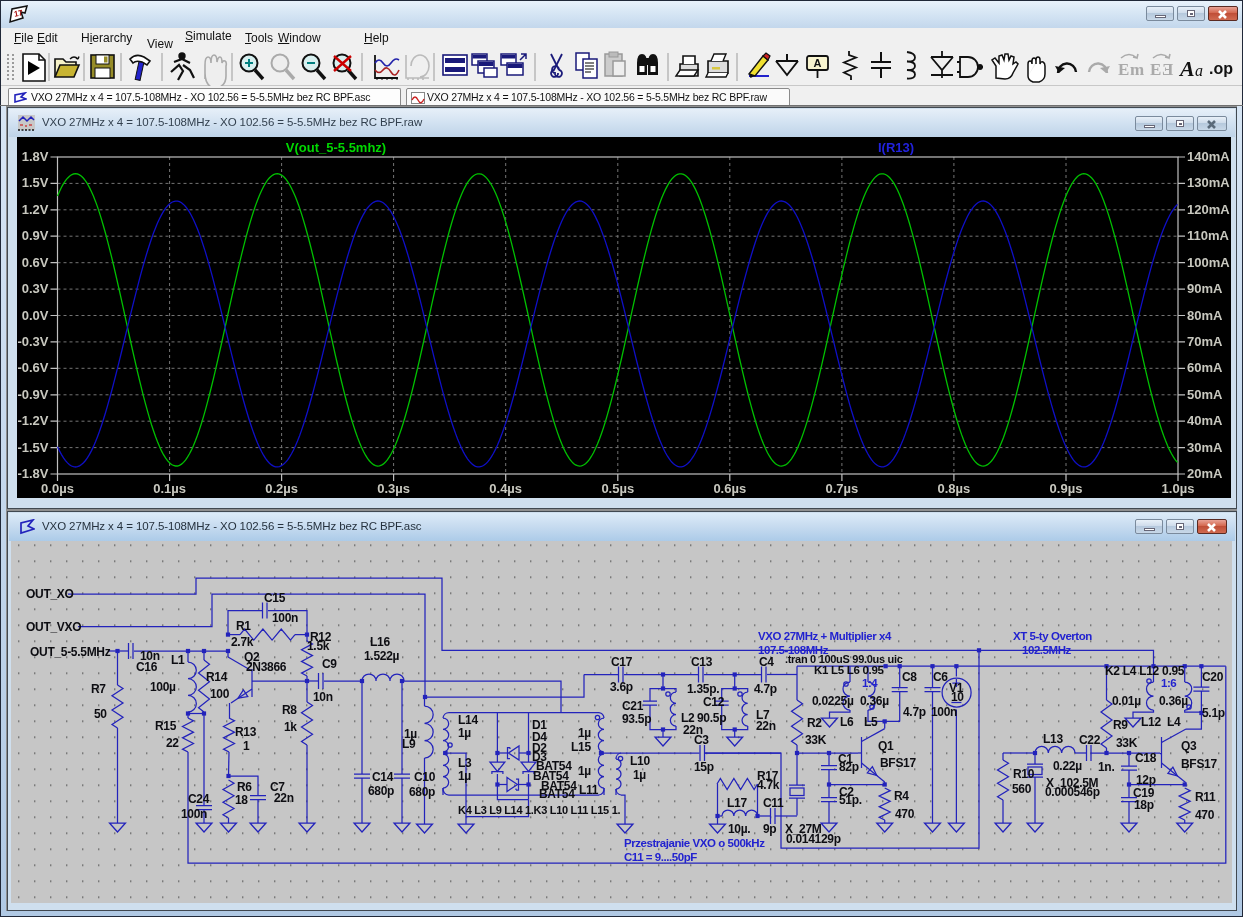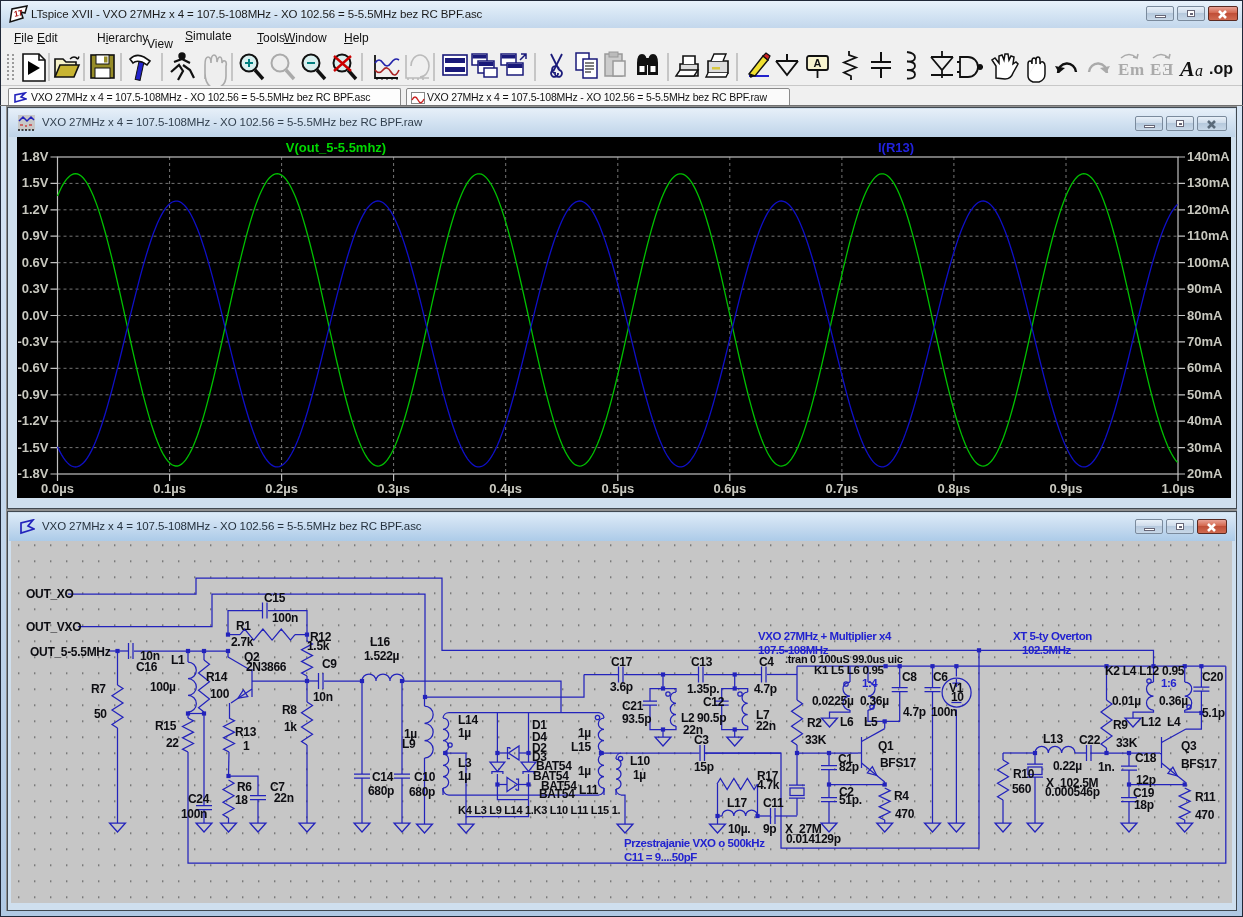--- a/index.html
+++ b/index.html
@@ -1,42 +1,41 @@
 <!DOCTYPE html>
 <html><head><meta charset="utf-8"><style>*{margin:0;padding:0;box-sizing:border-box}body{width:1243px;height:917px;font-family:"Liberation Sans",sans-serif;overflow:hidden;background:#b8cfe8}</style></head><body>
 <div style="position:absolute;left:0;top:0;width:1243px;height:917px;background:linear-gradient(#dce9f6,#b0c9e4);border:1px solid #202838"></div>
 <div style="position:absolute;left:1px;top:1px;width:1241px;height:27px;background:linear-gradient(#e9f2fb 0%,#d8e7f5 40%,#c3d7ec 100%)">
     <svg style="position:absolute;left:8px;top:4px" width="20" height="19" viewBox="0 0 20 19">
       <path d="M1,17 L3,4 L18,1 L16,8 L12,7 L14,13 Z" fill="#fff" stroke="#111" stroke-width="1.5"></path>
       <text x="5" y="11" font-family="Liberation Sans" font-size="8" font-weight="bold" fill="#aa1111" transform="rotate(-10 9 9)">17</text>
     </svg>
-    <div style="position:absolute;left:30px;top:7px;font-size:11.5px;letter-spacing:-0.1px;color:#1a1a1a">LTspice XVII - VXO 27MHz x 4 = 107.5-108MHz - XO 102.56 = 5-5.5MHz bez RC BPF.asc</div>
   </div>
 <div style="position:absolute;left:1146px;top:6px;width:96px;height:16px">
     <div style="position:absolute;top:0;width:28px;height:15px;border:1px solid #7a8a9c;border-radius:2px;background:linear-gradient(#e8f0f8 0%,#cfdceb 45%,#b6c9dd 50%,#c8d8e8 100%);left:0">
       <div style="position:absolute;left:8px;top:8px;width:11px;height:3px;background:#fff;border:1px solid #667"></div>
     </div>
     <div style="position:absolute;top:0;width:28px;height:15px;border:1px solid #7a8a9c;border-radius:2px;background:linear-gradient(#e8f0f8 0%,#cfdceb 45%,#b6c9dd 50%,#c8d8e8 100%);left:31px">
       <div style="position:absolute;left:9px;top:3px;width:8px;height:7px;background:#fff;border:1px solid #667">
         <div style="position:absolute;left:2px;top:2px;width:3px;height:2px;background:#667"></div>
       </div>
     </div>
     <div style="position:absolute;top:0;left:62px;width:30px;height:15px;border:1px solid #5a2a22;border-radius:2px;background:linear-gradient(#e8a296 0%,#d4684f 45%,#c04f38 50%,#d06a50 100%)"><svg width="28" height="13">
         <path d="M10,3 L17,10 M17,3 L10,10" stroke="#fff" stroke-width="2.6"></path>
       </svg></div>
   </div>
 <div style="position:absolute;left:1px;top:28px;width:1241px;height:20px;background:#f0f0f0;font-size:12px;color:#111">
     <div style="position:absolute;left:13px;top:3px"><u>F</u>ile</div>
     <div style="position:absolute;left:36px;top:3px"><u>E</u>dit</div>
-    <div style="position:absolute;left:96px;top:3px">H<u>i</u>erarchy</div>
+    <div style="position:absolute;left:80px;top:3px">H<u>i</u>erarchy</div>
     <div style="position:absolute;left:146px;top:9px"><u>V</u>iew</div>
     <div style="position:absolute;left:184px;top:1px"><u>S</u>imulate</div>
-    <div style="position:absolute;left:256px;top:3px"><u>T</u>ools</div>
-    <div style="position:absolute;left:283px;top:3px"><u>W</u>indow</div>
-    <div style="position:absolute;left:343px;top:3px"><u>H</u>elp</div>
+    <div style="position:absolute;left:244px;top:3px"><u>T</u>ools</div>
+    <div style="position:absolute;left:277px;top:3px"><u>W</u>indow</div>
+    <div style="position:absolute;left:363px;top:3px"><u>H</u>elp</div>
   </div>
 <div style="position:absolute;left:1px;top:48px;width:1241px;height:38px;background:#f0f0f0;border-bottom:1px solid #c8c8c8"></div>
 <svg style="position:absolute;left:0;top:48px" width="1243" height="38" viewBox="0 0 1243 38">
     <g fill="#9a9a9a">
       <rect x="7" y="6" width="2" height="2"></rect>
       <rect x="12" y="6" width="2" height="2"></rect>
       <rect x="7" y="10" width="2" height="2"></rect>
       <rect x="12" y="10" width="2" height="2"></rect>
       <rect x="7" y="14" width="2" height="2"></rect>
       <rect x="12" y="14" width="2" height="2"></rect>

